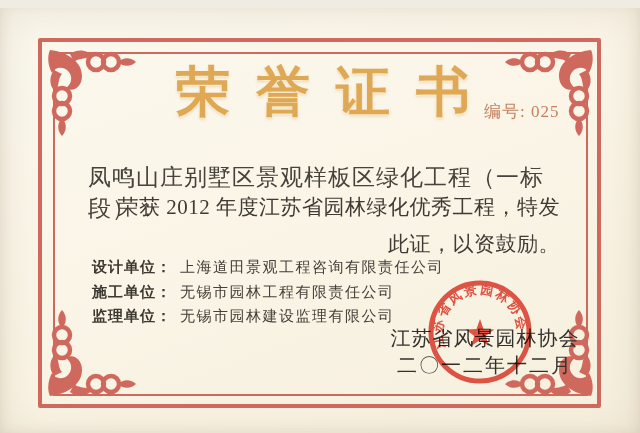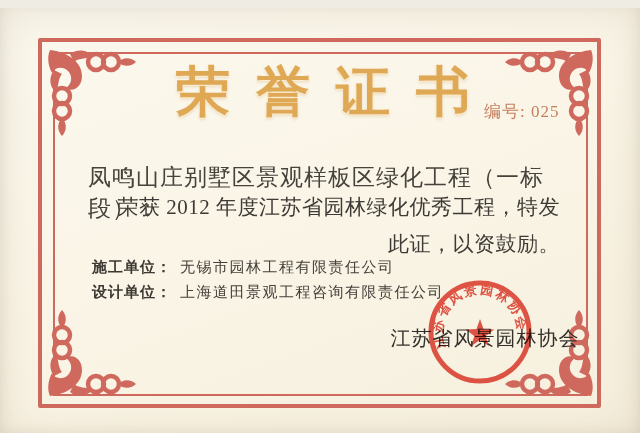--- a/index.html
+++ b/index.html
@@ -109,29 +109,33 @@
     </svg>
 
   <div class="title">荣誉证书</div>
   <div class="serial">编号: 025</div>
 
   <div class="project-line">凤鸣山庄别墅区景观样板区绿化工程（一标段）：</div>
   <div class="body-par">荣获 2012 年度江苏省园林绿化优秀工程，特发此证，以资鼓励。</div>
 
   <div class="parties">
     <div class="party-row">
+      <span class="party-label">设计单位：</span><span class="party-value">上海道田景观工程咨询有限责任公司</span>
+    </div>
+    <div class="party-row">
       <span class="party-label">施工单位：</span><span class="party-value">无锡市园林工程有限责任公司</span>
     </div>
     <div class="party-row">
-      <span class="party-label">设计单位：</span><span class="party-value">上海道田景观工程咨询有限责任公司</span>
+      <span class="party-label">监理单位：</span><span class="party-value">无锡市园林建设监理有限公司</span>
     </div>
   </div>
 
   <div class="issuer-block">
     <div class="issuer">江苏省风景园林协会</div>
+    <div class="issue-date">二〇一二年十二月</div>
   </div>
 
   <svg class="seal" viewBox="0 0 112 112">
     <circle cx="56" cy="56" r="49" fill="none" stroke="#e03a2c" stroke-width="5"></circle>
     <path id="seal-arc" d="M23.1,75 A38,38 0 1 1 88.9,75" fill="none"></path>
     <text><textPath href="#seal-arc" startOffset="4">江苏省风景园林协会</textPath></text>
     <path fill="#e03a2c" d="M56,43 L59.5,53.1 L70.3,53.4 L61.7,59.9 L64.8,70.1 L56,64 L47.2,70.1 L50.3,59.9 L41.7,53.4 L52.5,53.1 Z"></path>
   </svg>
 
 </div>

